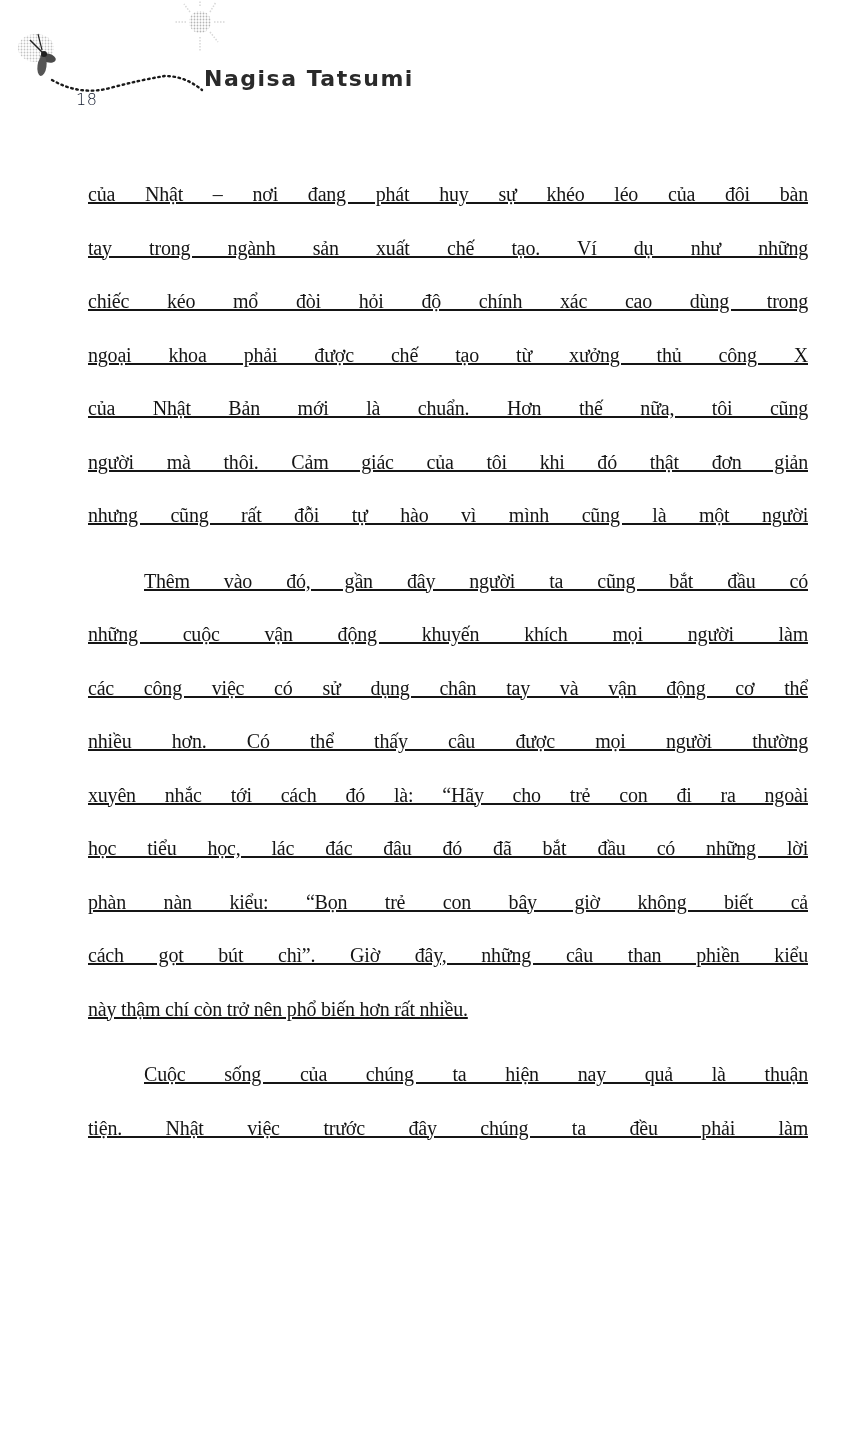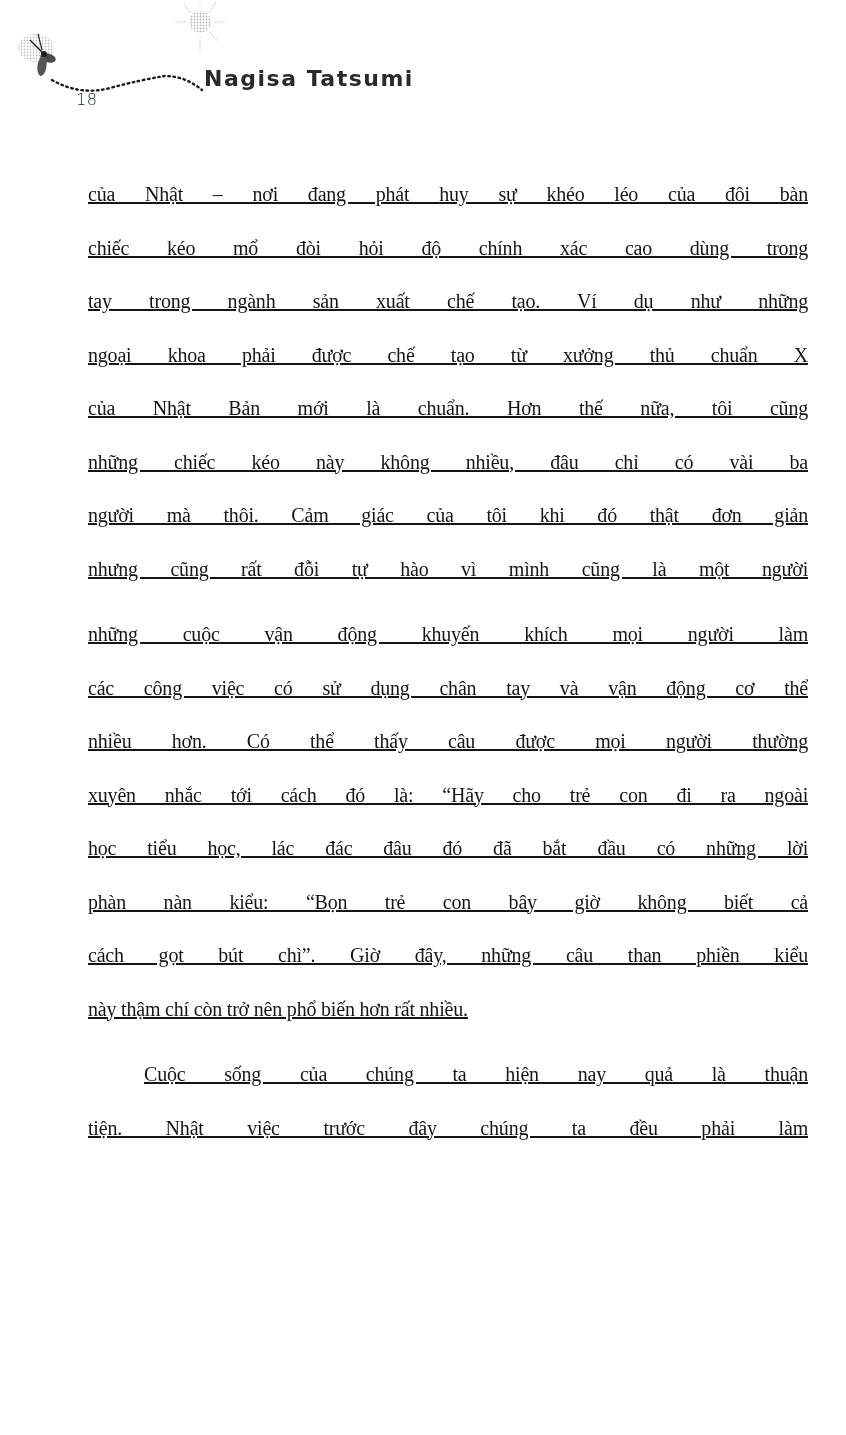--- a/index.html
+++ b/index.html
@@ -131,30 +131,30 @@
     <path d="M12 22 Q 40 38 70 30 T 125 18 Q 145 18 162 32" fill="none" stroke="#1a1a1a" stroke-width="2.4" stroke-dasharray="1.6 3.6" stroke-linecap="round"></path>
   </svg>
 
   <span class="page-number">18</span>
   <span class="running-title">Nagisa Tatsumi</span>
 </div>
 
 <div class="body-text">
   <div>
     <span class="line">của Nhật – nơi đang phát huy sự khéo léo của đôi bàn</span>
+    <span class="line">tay trong ngành sản xuất chế tạo. Ví dụ như những</span>
     <span class="line">chiếc kéo mổ đòi hỏi độ chính xác cao dùng trong</span>
-    <span class="line">tay trong ngành sản xuất chế tạo. Ví dụ như những</span>
-    <span class="line">ngoại khoa phải được chế tạo từ xưởng thủ chuẩn X</span>
+    <span class="line">ngoại khoa phải được chế tạo từ xưởng thủ công X</span>
     <span class="line">của Nhật Bản mới là chuẩn. Hơn thế nữa, tôi cũng</span>
-    <span class="line">những chiếc kéo này không nhiều, đâu chỉ có vài ba</span>
     <span class="line">người mà thôi. Cảm giác của tôi khi đó thật đơn giản</span>
     <span class="line">nhưng cũng rất đỗi tự hào vì mình cũng là một người</span>
   </div>
   <div class="para-gap"></div>
   <div>
+    <span class="line indent">Thêm vào đó, gần đây người ta cũng bắt đầu có</span>
     <span class="line">những cuộc vận động khuyến khích mọi người làm</span>
     <span class="line">các công việc có sử dụng chân tay và vận động cơ thể</span>
     <span class="line">nhiều hơn. Có thể thấy câu được mọi người thường</span>
     <span class="line">xuyên nhắc tới cách đó là: “Hãy cho trẻ con đi ra ngoài</span>
     <span class="line">học tiểu học, lác đác đâu đó đã bắt đầu có những lời</span>
     <span class="line">phàn nàn kiểu: “Bọn trẻ con bây giờ không biết cả</span>
     <span class="line">cách gọt bút chì”. Giờ đây, những câu than phiền kiểu</span>
     <span class="line last">này thậm chí còn trở nên phổ biến hơn rất nhiều.</span>
   </div>
   <div class="para-gap"></div>

